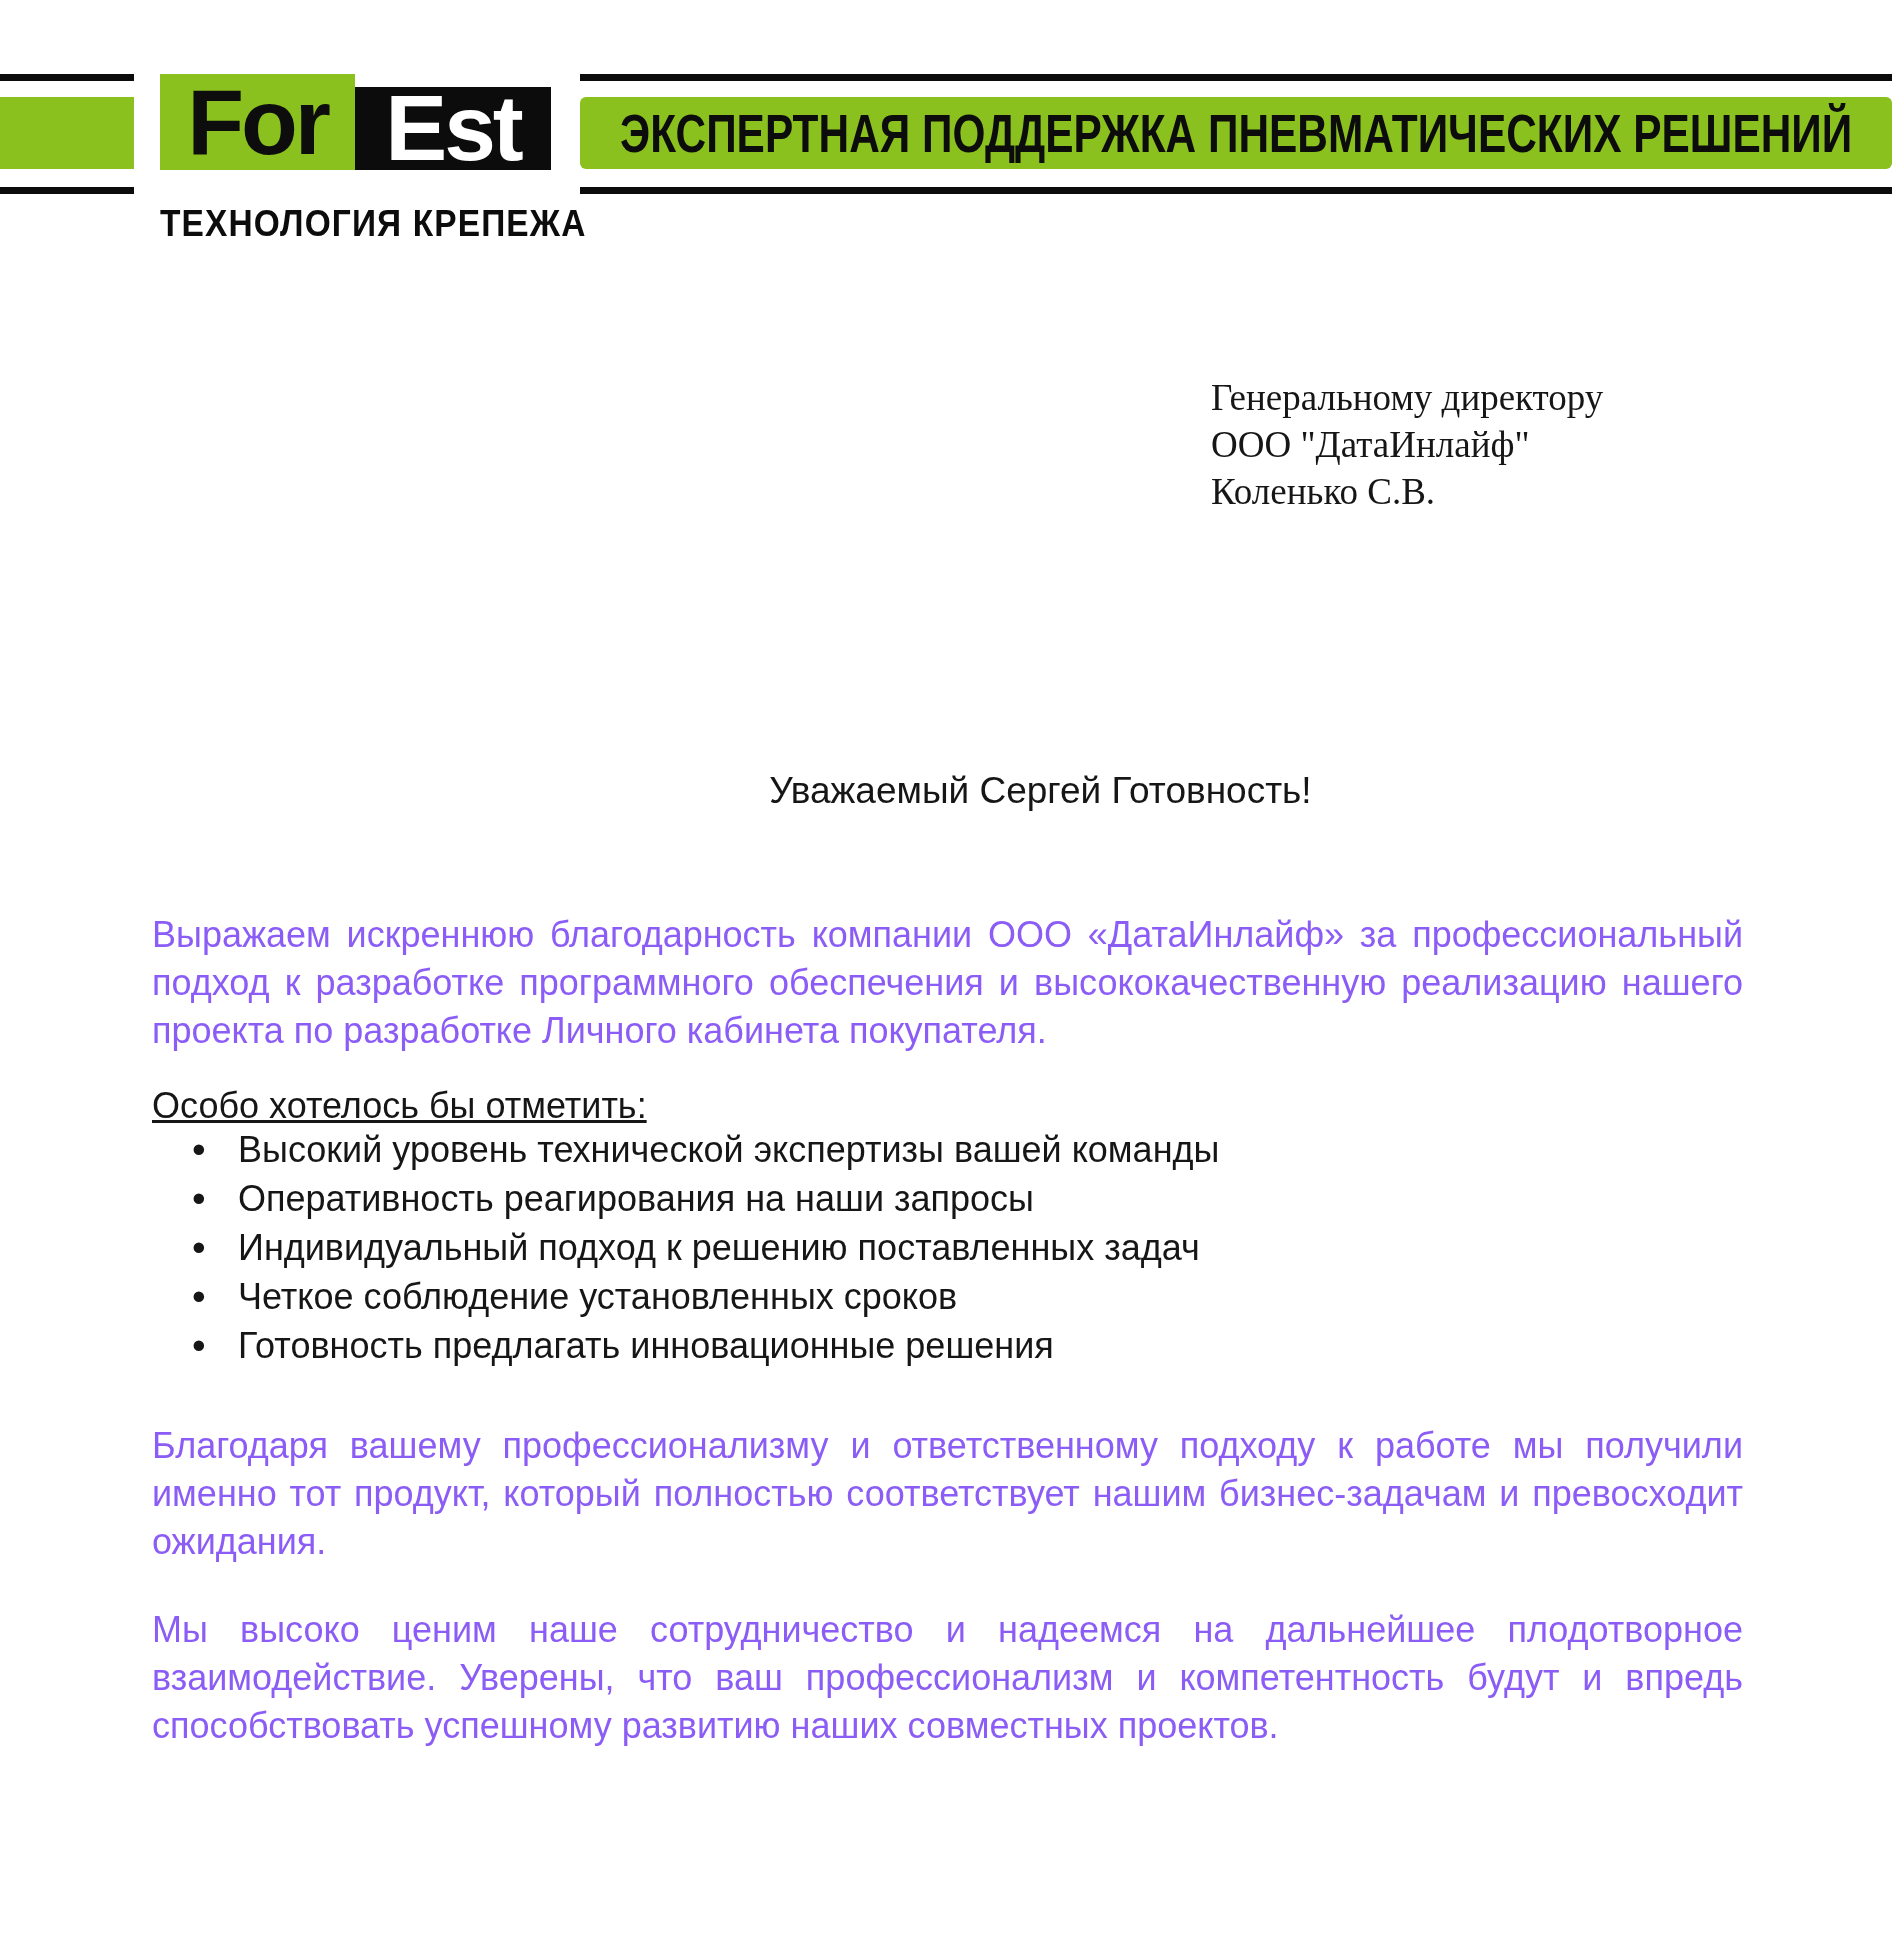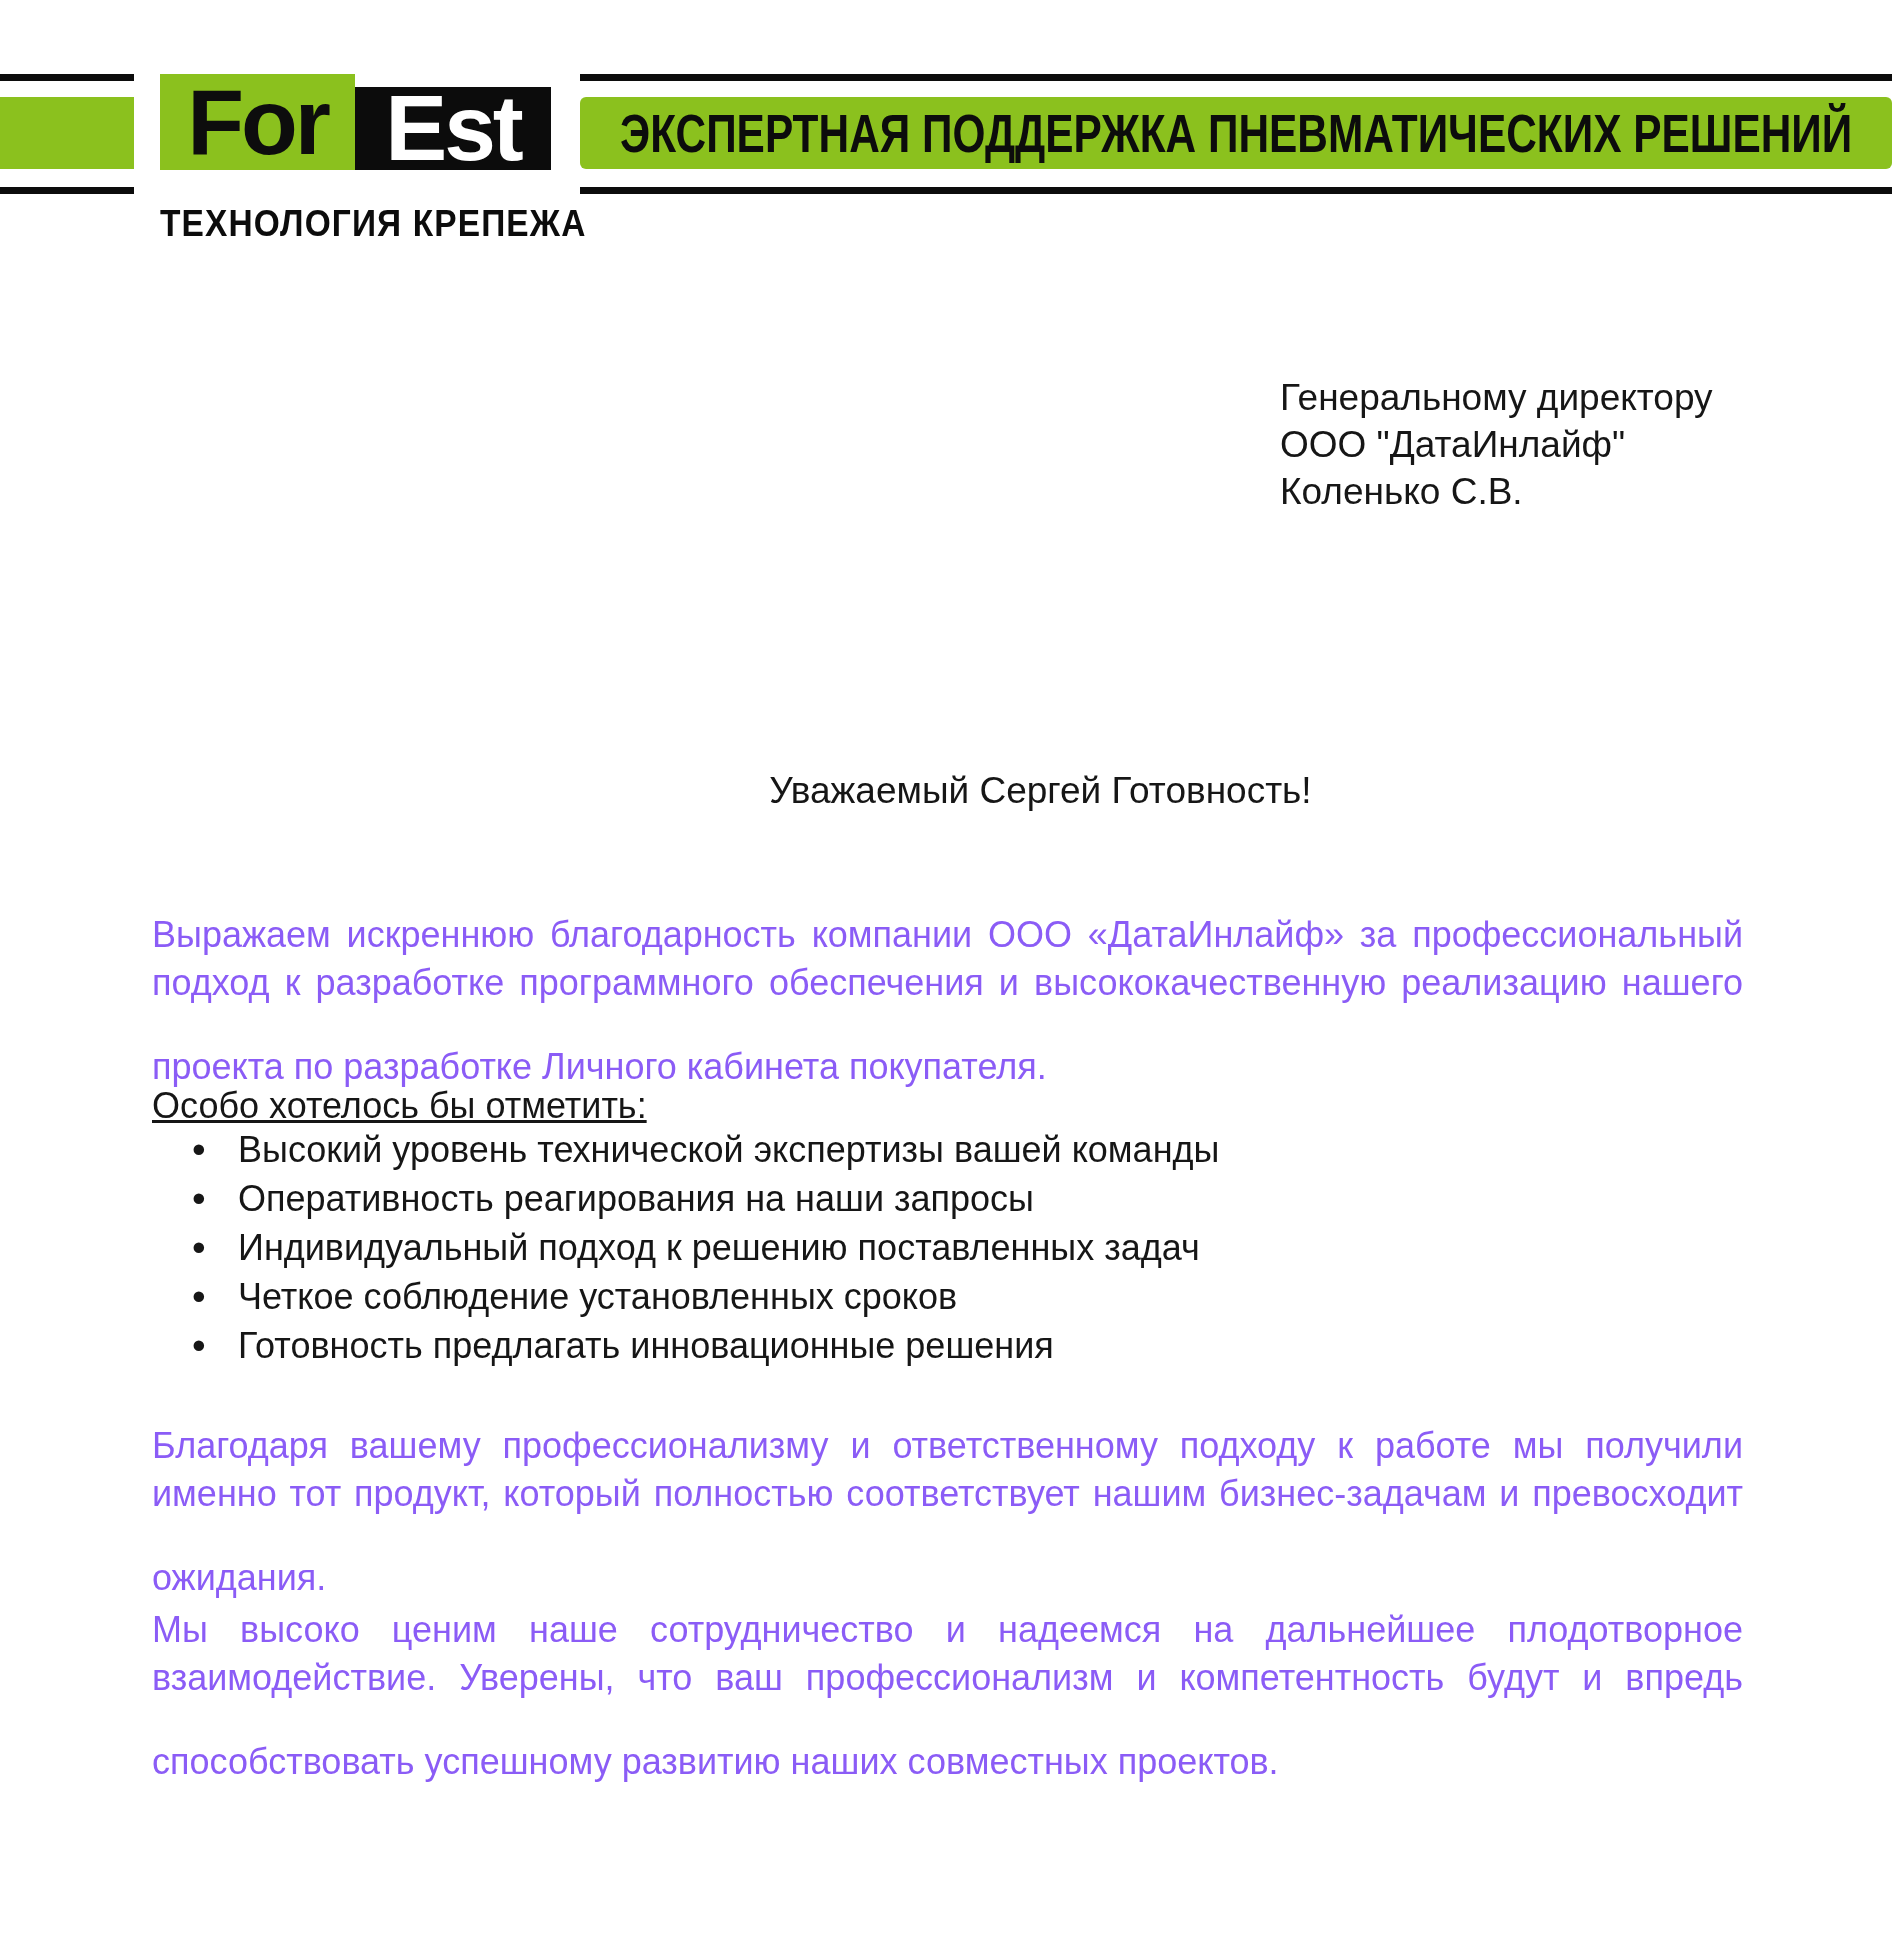--- a/index.html
+++ b/index.html
@@ -28,26 +28,26 @@
     font-size:93px;font-weight:bold;letter-spacing:-3.1px;}
   .logo-for{width:195px;background:#8bc11e;color:#0d0d0d;}
   .logo-est{width:196px;background:#0c0c0c;color:#ffffff;margin-top:13px;}
   .tagline{
     position:absolute;left:160px;top:203px;width:391px;
     font-size:36px;font-weight:bold;color:#0c0c0c;white-space:nowrap;
     transform:scaleX(0.93);transform-origin:left;letter-spacing:1.2px;
   }
 
   
-  .recipient{position:absolute;left:1280px;top:374px;font-size:37px;line-height:47px;color:#161616;}
+  .recipient{position:absolute;left:1211px;top:374px;font-size:37px;line-height:47px;color:#161616;font-family:Liberation Serif, serif;}
   .salutation{position:absolute;left:152px;top:770px;width:1591px;padding-left:93px;
     text-align:center;font-size:37px;color:#161616;}
   .para{position:absolute;left:152px;width:1591px;font-size:36px;line-height:48px;color:#8b5cf6;}
   .jline{text-align:justify;text-align-last:justify;}
-  .lline{text-align:left;margin-top:36px;}
+  .lline{text-align:left;}
   .para1{top:911px;}
   .para2{top:1422px;}
   .para3{top:1606px;}
   .list-header{position:absolute;left:152px;top:1082px;font-size:36px;line-height:48px;color:#161616;text-decoration:underline;}
   .bullets{position:absolute;left:192px;top:1125px;width:1401px;font-size:36px;color:#161616;}
   .bullet-row{display:flex;line-height:49px;}
   .bullet-dot{width:46px;flex:0 0 46px;font-size:39px;}
   .signature{position:absolute;left:712px;top:1907px;width:506px;height:389px;}
 </style>
 </head>

